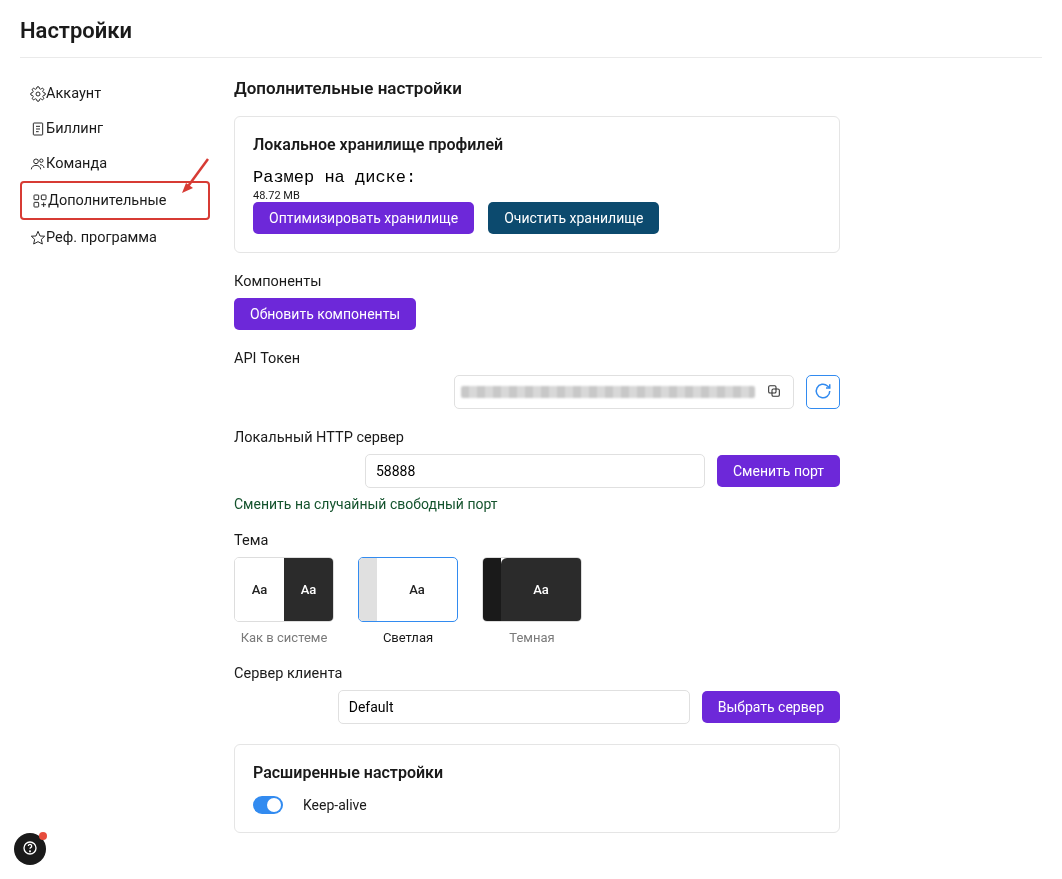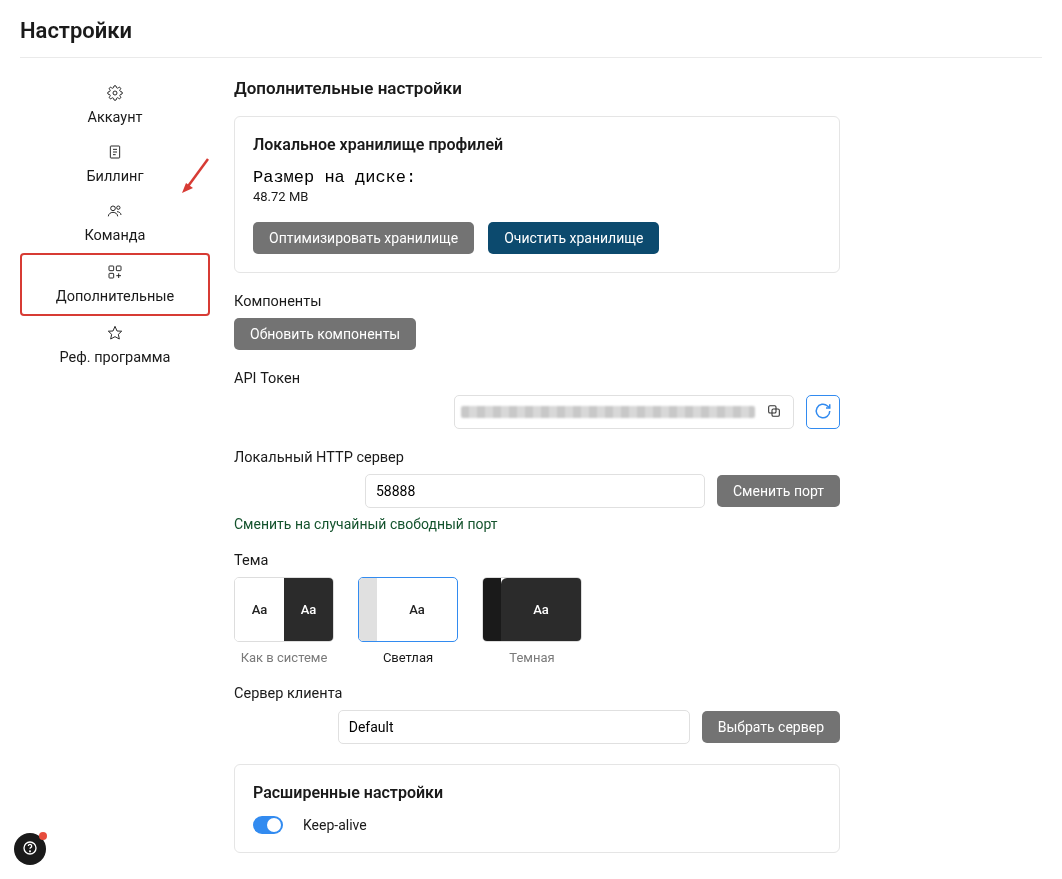--- a/index.html
+++ b/index.html
@@ -26,27 +26,26 @@
   display: flex;
 }
 .sidebar {
   width: 220px;
   padding: 18px 10px 0 20px;
   flex-shrink: 0;
 }
 .sidebar-item {
   display: flex;
   align-items: center;
-  gap: 8px;
+  gap: 0;
   padding: 9px 10px;
   border-radius: 4px;
   cursor: pointer;
   color: #1a1a1a;
   font-size: 14.5px;
-  flex-direction: column;
 }
 .sidebar-item .icon { width: 16px; height: 16px; display:flex; align-items:center; justify-content:center; }
 .sidebar-item svg { width: 16px; height: 16px; stroke: #1a1a1a; fill: none; stroke-width: 1.4; }
 .sidebar-item.selected {
   border: 2.5px solid #d73b34;
   border-radius: 4px;
 }
 .arrow-annot {
   position: absolute;
   left: 180px;
@@ -74,36 +73,35 @@
   font-weight: 600;
   margin-bottom: 14px;
 }
 .muted {
   color: #000000;
   font-size: 17px;
   font-family: Liberation Mono, monospace;
 }
 .value-line {
   color: #1a1a1a;
-  font-size: 13px;
+  font-size: 11px;
   margin-top: 2px;
-  margin-bottom: 18px;
 }
 .btn {
   display: inline-flex;
   align-items: center;
   justify-content: center;
   padding: 8px 16px;
   border-radius: 5px;
   border: none;
   font-size: 14px;
   cursor: pointer;
   font-family: inherit;
 }
-.btn-blue { background: #737373; color: #fff; }
+.btn-blue { background: #6d28d9; color: #fff; }
 .btn-red { background: #0c4a6e; color: #fff; }
 .btn-row { display: flex; gap: 14px; }
 .label {
   font-size: 14.5px;
   color: #1a1a1a;
   margin-bottom: 8px;
 }
 .field-row { display: flex; gap: 12px; align-items: center; margin-bottom: 8px; justify-content: flex-end; }
 .input {
   border: 1px solid #e0e0e0;

